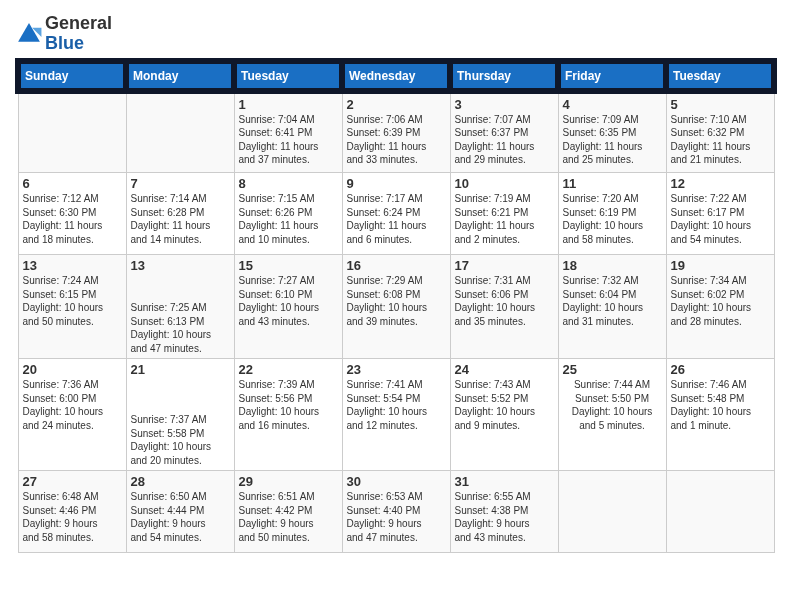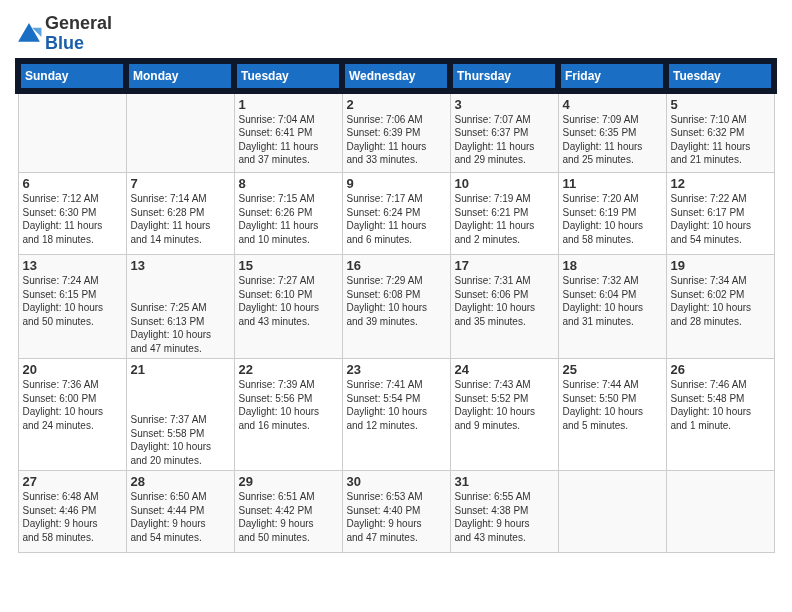--- a/index.html
+++ b/index.html
@@ -300,21 +300,21 @@
           </td>
           <td>
             <span class="day-num">24</span>
             <div class="cell-text" style="white-space: pre-line;">Sunrise: 7:43 AM
 Sunset: 5:52 PM
 Daylight: 10 hours
 and 9 minutes.</div>
           </td>
           <td>
             <span class="day-num">25</span>
-            <div class="cell-text" style="white-space: pre-line;">Sunrise: 7:44 AM
+            <div class="cell-text" style="white-space: pre-line; text-align: center;">Sunrise: 7:44 AM
 Sunset: 5:50 PM
 Daylight: 10 hours
 and 5 minutes.</div>
           </td>
           <td>
             <span class="day-num">26</span>
             <div class="cell-text" style="white-space: pre-line;">Sunrise: 7:46 AM
 Sunset: 5:48 PM
 Daylight: 10 hours
 and 1 minute.</div>

